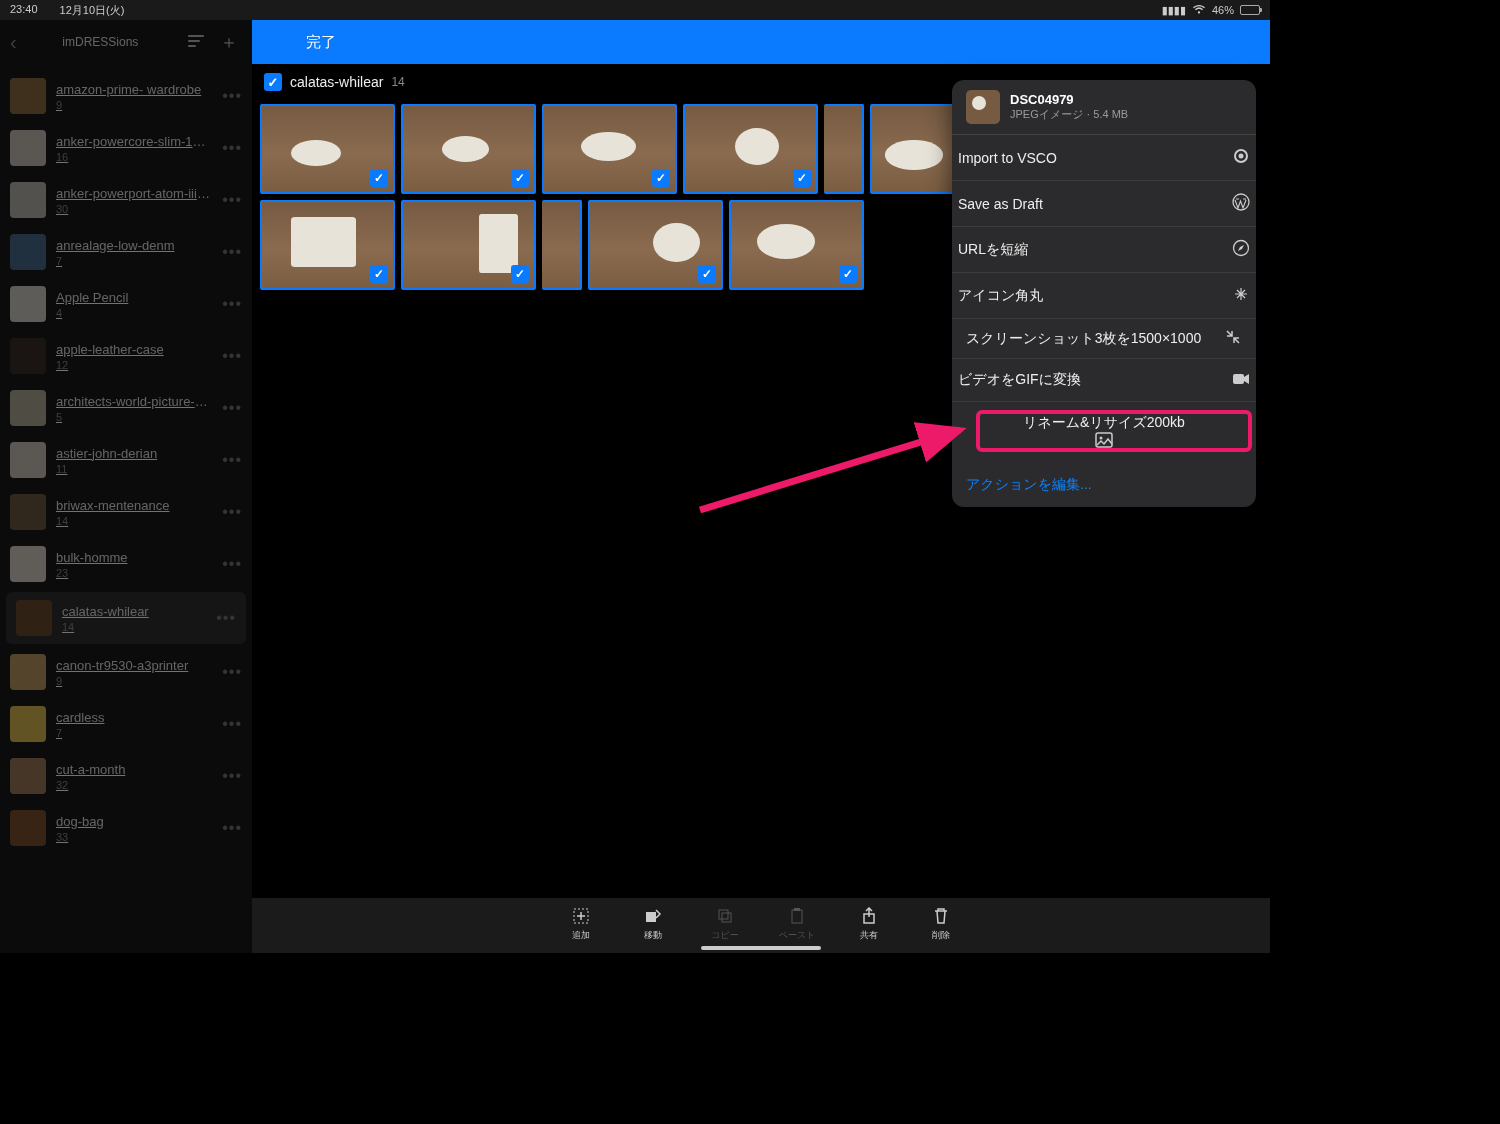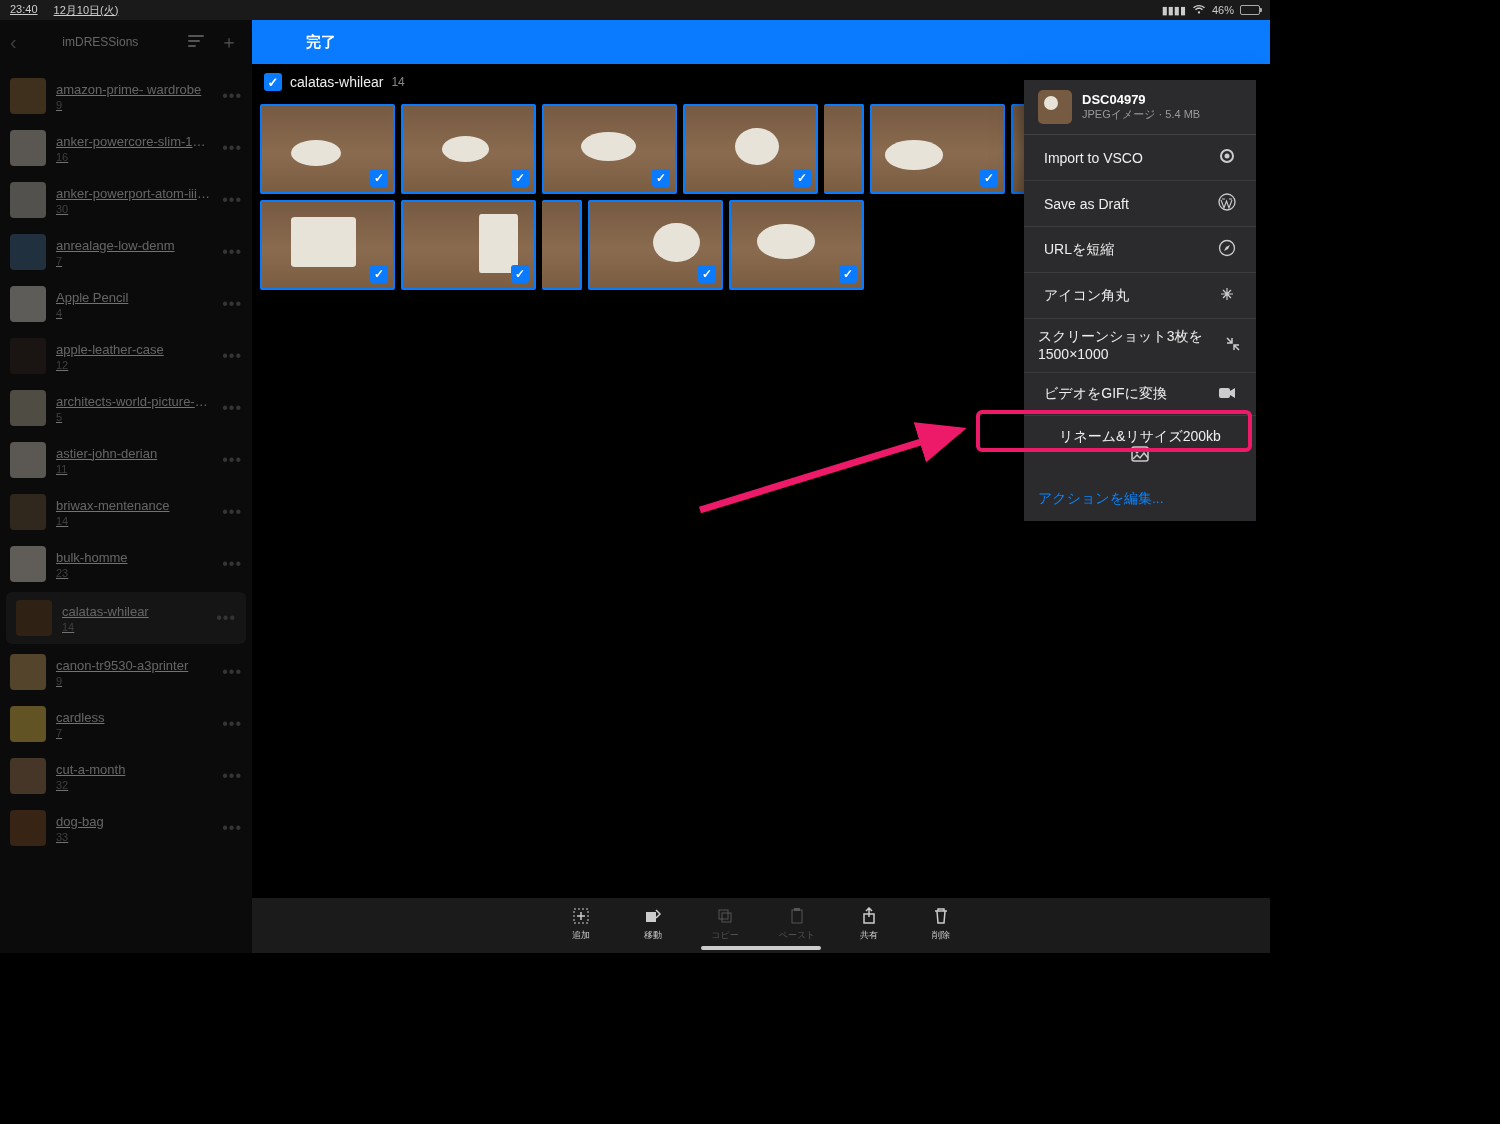--- a/index.html
+++ b/index.html
@@ -1,20 +1,20 @@
 <!DOCTYPE html>
 <html><head>
 <meta charset="utf-8">
 <style>
 * { margin: 0; padding: 0; box-sizing: border-box; font-family: -apple-system, BlinkMacSystemFont, "Helvetica Neue", sans-serif; }
 body { width: 1270px; height: 953px; background: #000; color: #fff; overflow: hidden; position: relative; }
 
 
 .status-bar { height: 20px; background: #1a1a1a; display: flex; align-items: center; padding: 0 10px; font-size: 11px; color: #ccc; }
-.status-left { display: flex; gap: 16px; text-decoration: underline; }
+.status-left { display: flex; gap: 22px; }
 .status-right { margin-left: auto; display: flex; align-items: center; gap: 6px; }
 .signal-icon, .wifi-icon { font-size: 11px; }
 .battery-box { width: 20px; height: 10px; border: 1px solid #aaa; border-radius: 2px; position: relative; }
 .battery-box::after { content: ""; position: absolute; right: -3px; top: 2px; width: 2px; height: 4px; background: #aaa; border-radius: 0 1px 1px 0; }
 .battery-fill { height: 100%; width: 46%; background: #fff; border-radius: 1px; }
 
 
 .sidebar { position: absolute; top: 20px; left: 0; width: 252px; bottom: 0; background: #1a1a1a; overflow: hidden; }
 .sidebar-dim { position: absolute; inset: 0; background: rgba(0,0,0,0.55); pointer-events: none; z-index: 2; }
 .sidebar-header { height: 44px; display: flex; align-items: center; padding: 0 10px; gap: 6px; }
@@ -27,21 +27,21 @@
 .sb-thumb { width: 36px; height: 36px; border-radius: 4px; background: #555; flex-shrink: 0; }
 .sb-info { flex: 1; overflow: hidden; text-decoration: underline; }
 .sb-name { font-size: 13px; color: #ddd; white-space: nowrap; overflow: hidden; text-overflow: ellipsis; }
 .sb-count { font-size: 11px; color: #888; margin-top: 2px; }
 .sb-more { color: #777; font-size: 16px; letter-spacing: 1px; }
 
 
 .main { position: absolute; top: 20px; left: 252px; right: 0; bottom: 0; background: #000; }
 .main-header { height: 44px; background: #0a7aff; display: flex; align-items: center; padding: 0 14px; }
 .mh-title { flex: 1; text-align: center; font-size: 14px; color: #fff; }
-.mh-done { font-size: 15px; color: #fff; font-weight: 700; }
+.mh-done { font-size: 15px; color: #fff; font-weight: 400; }
 .album-hdr { height: 36px; display: flex; align-items: center; padding: 0 12px; gap: 8px; }
 .checkbox { width: 18px; height: 18px; background: #0a7aff; border-radius: 3px; display: flex; align-items: center; justify-content: center; color: #fff; font-size: 13px; font-weight: bold; }
 .album-name { font-size: 14px; color: #eee; font-weight: 500; }
 .album-cnt-hdr { font-size: 12px; color: #888; }
 
 .grid { padding: 4px 8px; display: flex; flex-wrap: wrap; gap: 6px; }
 .thumb { width: 135px; height: 90px; position: relative; border: 2px solid #0a7aff; background: #5a4030; border-radius: 2px; overflow: hidden; }
 .thumb.partial { width: 40px; border-left: none; }
 .thumb .chk { position: absolute; right: 5px; bottom: 5px; width: 18px; height: 18px; background: #0a7aff; border-radius: 3px; display: flex; align-items: center; justify-content: center; color: #fff; font-size: 12px; font-weight: bold; }
 .thumb .mockbg { position: absolute; inset: 0; background: linear-gradient(180deg, #765a42 0%, #8a6b4f 55%, #7b5d42 100%); }
@@ -49,29 +49,29 @@
 
 
 .toolbar { position: absolute; left: 0; right: 0; bottom: 0; height: 55px; background: rgba(28,28,28,0.95); display: flex; justify-content: center; gap: 20px; align-items: center; padding-bottom: 4px; }
 .tb-btn { width: 52px; display: flex; flex-direction: column; align-items: center; gap: 3px; color: #ccc; }
 .tb-btn.disabled { color: #555; }
 .tb-icon { font-size: 17px; height: 20px; display: flex; align-items: center; justify-content: center; }
 .tb-label { font-size: 9px; }
 .home-ind { position: absolute; bottom: 3px; left: 50%; transform: translateX(-50%); width: 120px; height: 4px; background: #ccc; border-radius: 3px; }
 
 
-.popover { position: absolute; top: 60px; right: 14px; width: 232px; background: #2b2b2d; border-radius: 0; box-shadow: 0 6px 24px rgba(0,0,0,0.6); overflow: hidden; z-index: 10; }
+.popover { position: absolute; top: 60px; right: 14px; width: 304px; background: #2b2b2d; border-radius: 12px; box-shadow: 0 6px 24px rgba(0,0,0,0.6); overflow: hidden; z-index: 10; }
 .popover-arrow { position: absolute; top: -9px; right: 24px; width: 0; height: 0; border-left: 10px solid transparent; border-right: 10px solid transparent; border-bottom: 10px solid #2b2b2d; }
 .po-hdr { display: flex; align-items: center; gap: 10px; padding: 10px 14px; }
 .po-thumb { width: 34px; height: 34px; border-radius: 5px; background: #765a42; flex-shrink: 0; position: relative; }
 .po-thumb::after { content:""; position:absolute; left:6px; top:6px; width:14px; height:14px; border-radius:50%; background:#e8e3d9; }
 .po-fname { font-size: 13px; font-weight: 600; color: #fff; }
 .po-meta { font-size: 11px; color: #9a9a9a; }
 .po-list { border-top: 0.5px solid #444; }
-.po-item { display: flex; align-items: center; justify-content: space-between; padding: 12px 20px; font-size: 14px; color: #eee; border-bottom: 0.5px solid #3c3c3e; }
+.po-item { display: flex; align-items: center; justify-content: space-between; padding: 12px 6px; font-size: 14px; color: #eee; border-bottom: 0.5px solid #3c3c3e; }
 .po-item:last-child { border-bottom: none; flex-direction: column; }
 .po-item .ico { color: #ddd; font-size: 15px; }
 .po-item.multi { padding: 9px 14px; }
 .po-item.multi .txt { line-height: 1.25; }
 .po-edit { padding: 13px 14px; color: #0a84ff; font-size: 14px; }
 
 
 .highlight { position: absolute; border: 4px solid #ed1a6a; border-radius: 6px; pointer-events: none; z-index: 20; }
 .anno-arrow { position: absolute; z-index: 20; pointer-events: none; }
 </style>

